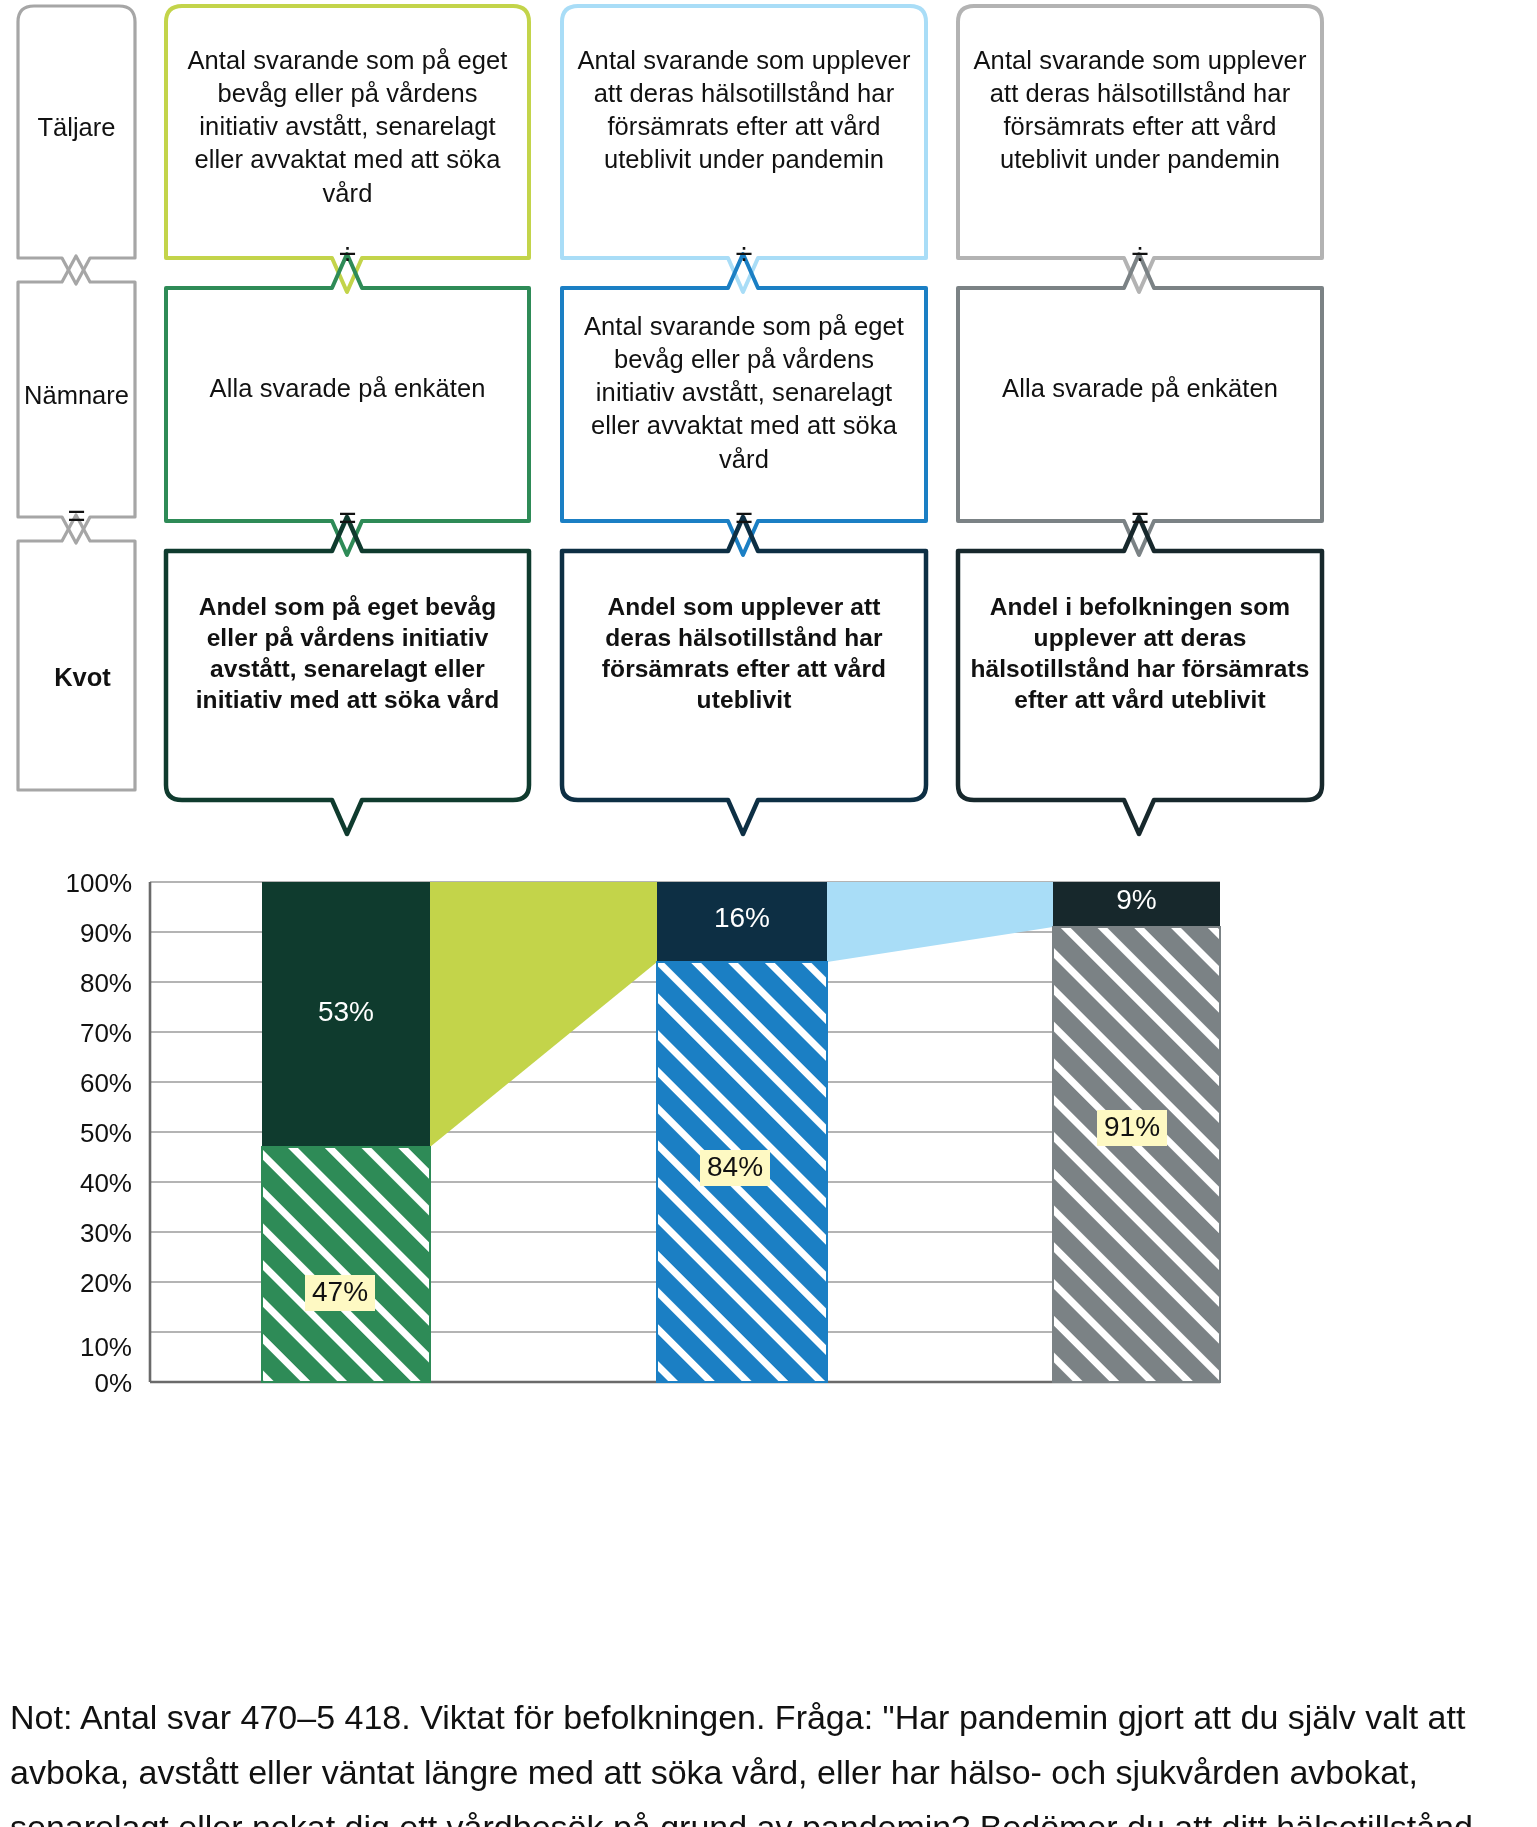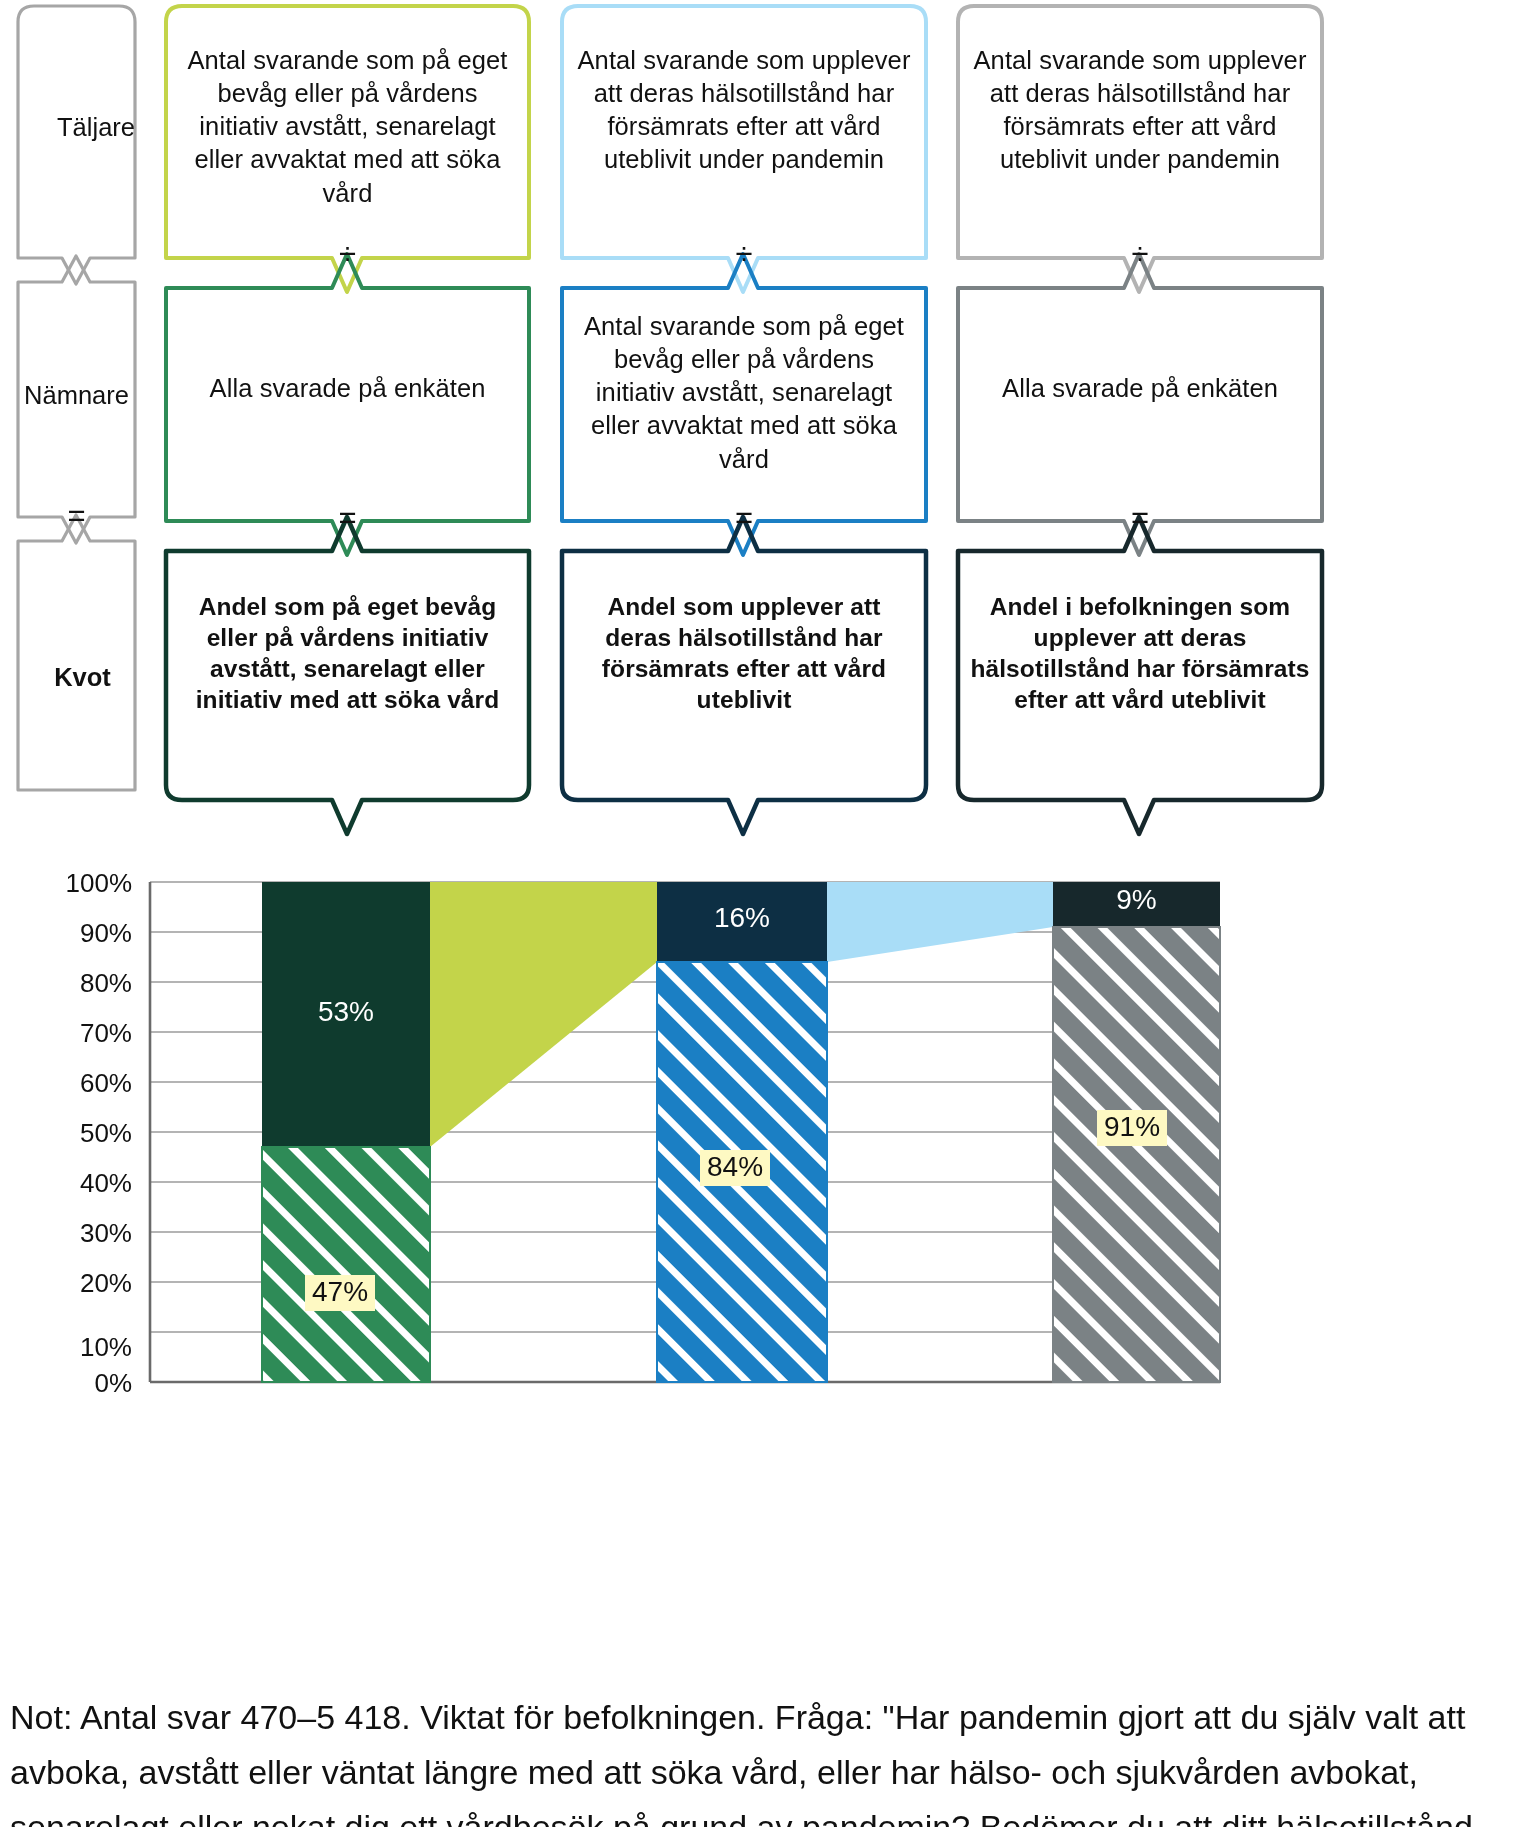--- a/index.html
+++ b/index.html
@@ -116,21 +116,21 @@
                Q 926 800 910 800 L 758 800 L 743 834 L 728 800 L 578 800 Q 562 800 562 785 Z" fill="none" stroke="#0d2f44" stroke-width="4.5" stroke-linejoin="round"></path>
 
       <path d="M 958 258 L 958 22 Q 958 6 974 6 L 1306 6 Q 1322 6 1322 22 L 1322 258
                L 1154 258 L 1139 292 L 1124 258 Z" fill="none" stroke="#b3b3b3" stroke-width="4" stroke-linejoin="round"></path>
       <path d="M 958 521 L 958 288 L 1124 288 L 1139 254 L 1154 288 L 1322 288 L 1322 521
                L 1154 521 L 1139 555 L 1124 521 Z" fill="none" stroke="#7b8285" stroke-width="4" stroke-linejoin="round"></path>
       <path d="M 958 785 L 958 551 L 1124 551 L 1139 517 L 1154 551 L 1322 551 L 1322 785
                Q 1322 800 1306 800 L 1154 800 L 1139 834 L 1124 800 L 974 800 Q 958 800 958 785 Z" fill="none" stroke="#17282c" stroke-width="4.5" stroke-linejoin="round"></path>
     </svg>
 
-    <div class="label-left" style="left:18px; top:113px; width:117px;text-align:right;">Täljare</div>
+    <div class="label-left" style="left:18px; top:113px; width:117px;">Täljare</div>
     <div class="label-left" style="left:12px; top:381px; width:129px;">Nämnare</div>
     <div class="label-left bold" style="left:18px; top:663px; width:129px;">Kvot</div>
 
     <div class="opsym" style="left:18px; top:500px; width:117px;">=</div>
 
     <div class="boxtext" style="left:176px; top:44px; width:343px;">Antal svarande som på eget bevåg eller på vårdens initiativ avstått, senarelagt eller avvaktat med att söka vård</div>
     <div class="opsym" style="left:176px; top:238px; width:343px;">÷</div>
     <div class="boxtext" style="left:176px; top:372px; width:343px;">Alla svarade på enkäten</div>
     <div class="opsym" style="left:176px; top:502px; width:343px;">=</div>
     <div class="boxtext bold" style="left:176px; top:592px; width:343px;">Andel som på eget bevåg eller på vårdens initiativ avstått, senarelagt eller initiativ med att söka vård</div>

